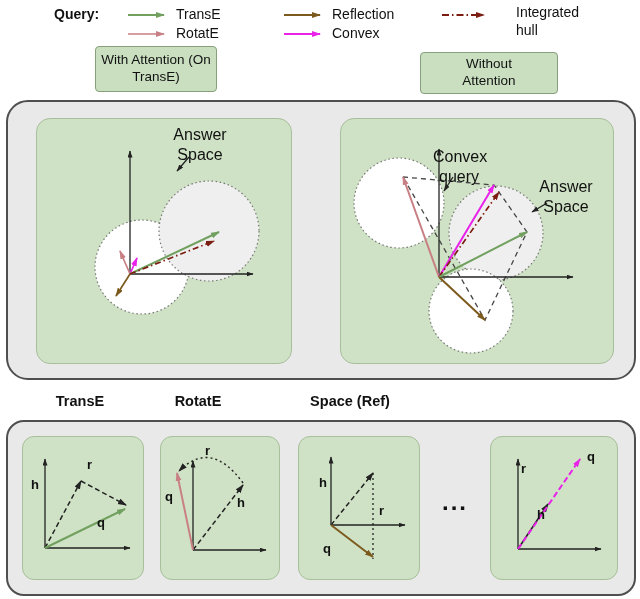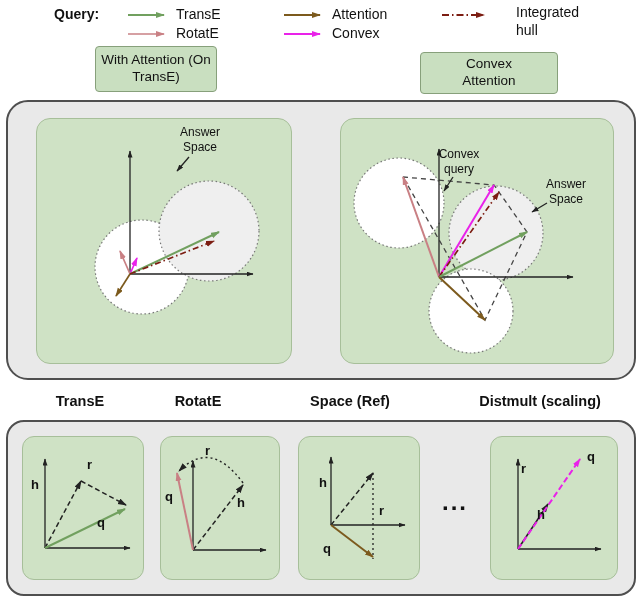--- a/index.html
+++ b/index.html
@@ -8,21 +8,21 @@
   .abs{position:absolute;}
   .legend-label{position:absolute;font-size:14px;white-space:nowrap;}
   .legend-query{position:absolute;font-size:14px;font-weight:bold;}
   .leg-arrow{position:absolute;overflow:visible;}
   .mode-box{position:absolute;background:#c9dfc0;border:1px solid #87a07b;border-radius:4px;
             display:flex;align-items:center;justify-content:center;text-align:center;
             font-size:13.5px;line-height:1.25;}
   .gray-box{position:absolute;background:#e9e9e9;border:2px solid #4f4f4f;border-radius:22px;}
   .green-panel{position:absolute;background:#cfe2c5;border:1px solid #a7bf9a;border-radius:14px;}
   .panel-svg{position:absolute;left:0;top:0;}
-  .ann-label{position:absolute;font-size:12px;line-height:1.22;text-align:center;color:#111;}
+  .ann-label{position:absolute;font-size:16px;line-height:1.22;text-align:center;color:#111;}
   .vec-label{position:absolute;font-size:13px;font-weight:bold;color:#111;}
   .panel-title{position:absolute;font-size:14.5px;font-weight:bold;text-align:center;}
   .ellipsis{position:absolute;font-size:24px;font-weight:900;letter-spacing:2px;color:#111;}
   .wcircle{stroke:#777;stroke-width:1.2;stroke-dasharray:1.5 2.6;}
   .axis{stroke:#222;stroke-width:1.3;fill:none;}
   .hull{fill:none;stroke:#444;stroke-width:1.3;stroke-dasharray:5 4;}
   .vec{fill:none;stroke-width:2;}
   .thin{stroke-width:1.7;}
 </style>
 </head>
@@ -65,38 +65,38 @@
     <span class="legend-label" style="left:160px;top:6px">TransE</span>
 
     <svg class="leg-arrow" style="left:110px;top:28px" width="46" height="12">
       <line x1="2" y1="6" x2="38" y2="6" class="vec thin" stroke="#c98084" marker-end="url(#ah-pink)"></line>
       </svg>
     <span class="legend-label" style="left:160px;top:25px">RotatE</span>
 
     <svg class="leg-arrow" style="left:266px;top:9px" width="46" height="12">
       <line x1="2" y1="6" x2="38" y2="6" class="vec" stroke="#7c5a1d" marker-end="url(#ah-brown)"></line>
       </svg>
-    <span class="legend-label" style="left:316px;top:6px">Attention</span>
+    <span class="legend-label" style="left:316px;top:6px">Reflection</span>
 
     <svg class="leg-arrow" style="left:266px;top:28px" width="46" height="12">
       <line x1="2" y1="6" x2="38" y2="6" class="vec" stroke="#e922e9" marker-end="url(#ah-magenta)"></line>
       </svg>
     <span class="legend-label" style="left:316px;top:25px">Convex</span>
 
     <svg class="leg-arrow" style="left:424px;top:9px" width="52" height="12">
       <line x1="2" y1="6" x2="44" y2="6" class="vec" stroke="#7c1d12" stroke-dasharray="7 3 1.5 3" marker-end="url(#ah-dark)"></line>
       </svg>
     <span class="legend-label" style="left:500px;top:4px;width:76px;white-space:normal;line-height:1.25">Integrated hull</span>
   </div>
 
   <div class="mode-box" style="left:95px;top:46px;width:120px;height:44px">
     <span style="width:112px">With Attention (On TransE)</span>
   </div>
   <div class="mode-box" style="left:420px;top:52px;width:136px;height:40px">
-    <span style="width:80px">Convex Attention</span>
+    <span style="width:80px">Without Attention</span>
   </div>
 
   <div class="gray-box" style="left:6px;top:100px;width:626px;height:276px">
 
     <div class="green-panel" style="left:28px;top:16px;width:254px;height:244px">
       <svg class="panel-svg" width="254" height="244">
         <circle class="wcircle" cx="105" cy="148" r="47" fill="#ffffff"></circle>
         <circle class="wcircle" cx="172" cy="112" r="50" fill="#efefef"></circle>
         <line class="axis" x1="93" y1="155" x2="93" y2="32" marker-end="url(#ah-axis)"></line>
         <line class="axis" x1="93" y1="155" x2="216" y2="155" marker-end="url(#ah-axis)"></line>
@@ -127,21 +127,20 @@
         <line class="vec" x1="98" y1="158" x2="144" y2="201" stroke="#7c5a1d" marker-end="url(#ah-brown)"></line>
       </svg>
       <div class="ann-label" style="left:92px;top:28px;width:52px">Convex query</div>
       <div class="ann-label" style="left:198px;top:58px;width:54px">Answer Space</div>
     </div>
   </div>
 
   <div class="panel-title" style="left:38px;top:393px;width:84px">TransE</div>
   <div class="panel-title" style="left:156px;top:393px;width:84px">RotatE</div>
   <div class="panel-title" style="left:300px;top:393px;width:100px">Space (Ref)</div>
-  <div class="panel-title" style="left:470px;top:393px;width:140px">Distmult (scaling)</div>
 
   <div class="gray-box" style="left:6px;top:420px;width:626px;height:172px;border-radius:18px">
 
     <div class="green-panel" style="left:14px;top:14px;width:120px;height:142px;border-radius:12px">
       <svg class="panel-svg" width="120" height="142">
         <line class="axis" x1="22" y1="111" x2="22" y2="22" marker-end="url(#ah-axis)"></line>
         <line class="axis" x1="22" y1="111" x2="107" y2="111" marker-end="url(#ah-axis)"></line>
         <line x1="22" y1="111" x2="58" y2="44" stroke="#222" stroke-width="1.5" stroke-dasharray="5 3" marker-end="url(#ah-black)"></line>
         <line x1="58" y1="44" x2="103" y2="68" stroke="#222" stroke-width="1.5" stroke-dasharray="5 3" marker-end="url(#ah-black)"></line>
         <line class="vec" x1="22" y1="111" x2="102" y2="72" stroke="#71a05f" marker-end="url(#ah-green)"></line>

